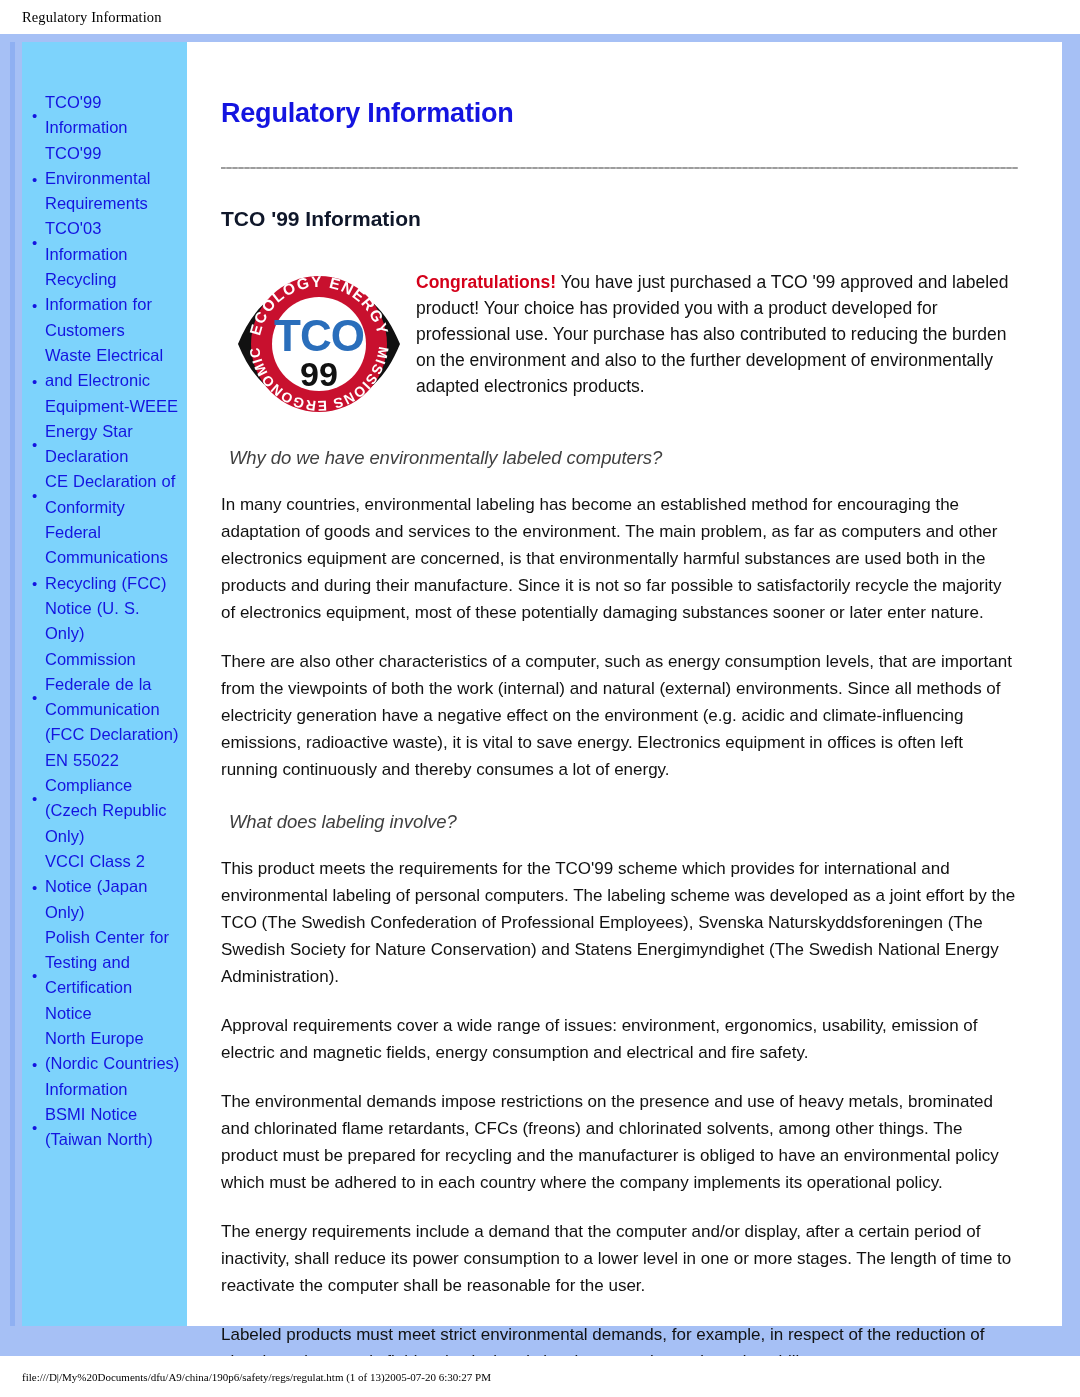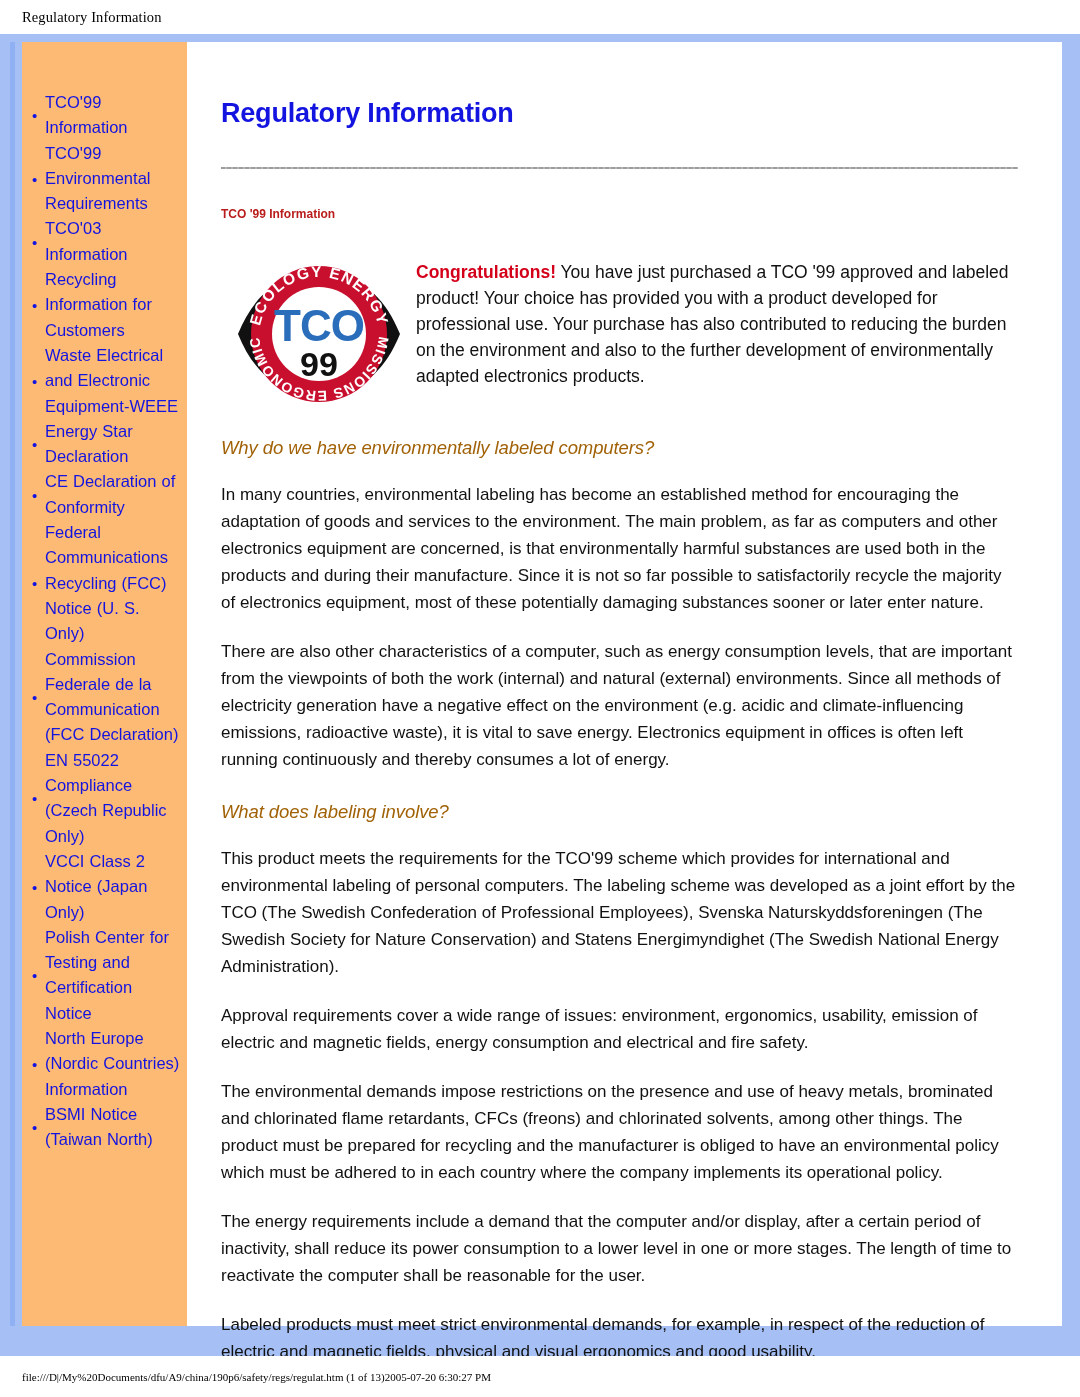--- a/index.html
+++ b/index.html
@@ -68,21 +68,21 @@
     background: #ececec;
     border-left: 1px solid #c8c8c8;
     border-right: 1px solid #e6e6e6;
     box-sizing: border-box;
   }
 
   
   .sidebar {
     width: 165px;
     min-width: 165px;
-    background: #fdba74;
+    background: #7dd3fc;
     padding: 48px 6px 18px 8px;
     box-sizing: border-box;
   }
   .nav-list {
     list-style: none;
     margin: 0;
     padding: 0;
   }
   .nav-item {
     position: relative;
@@ -121,23 +121,23 @@
   }
   .rule {
     margin: 38px 0 0 0;
     height: 2px;
     background: #9a9a9a;
     background-image: linear-gradient(to right, #9d9d9d 0 4px, #b5b5b5 4px 6px);
     background-size: 6px 2px;
   }
   h2.section-title {
     margin: 38px 0 0 0;
-    font-size: 12px;
+    font-size: 21px;
     font-weight: bold;
-    color: #b91c1c;
+    color: #0f172a;
   }
 
   
   .intro {
     margin-top: 36px;
     display: flex;
     align-items: flex-start;
   }
   .logo-wrap {
     width: 195px;
@@ -151,25 +151,25 @@
     line-height: 26px;
     color: #111;
     padding-top: 2px;
   }
   .congrats {
     color: #d4001a;
     font-weight: bold;
   }
 
   h3.sub-heading {
-    margin: 28px 0 0 0;
+    margin: 28px 0 0 8px;
     font-size: 18.5px;
     font-style: italic;
     font-weight: normal;
-    color: #a16207;
+    color: #404040;
     letter-spacing: -.1px;
   }
   p.body-text {
     margin: 22px 0 0 0;
     font-size: 17px;
     line-height: 27px;
     color: #111;
   }
 
   

